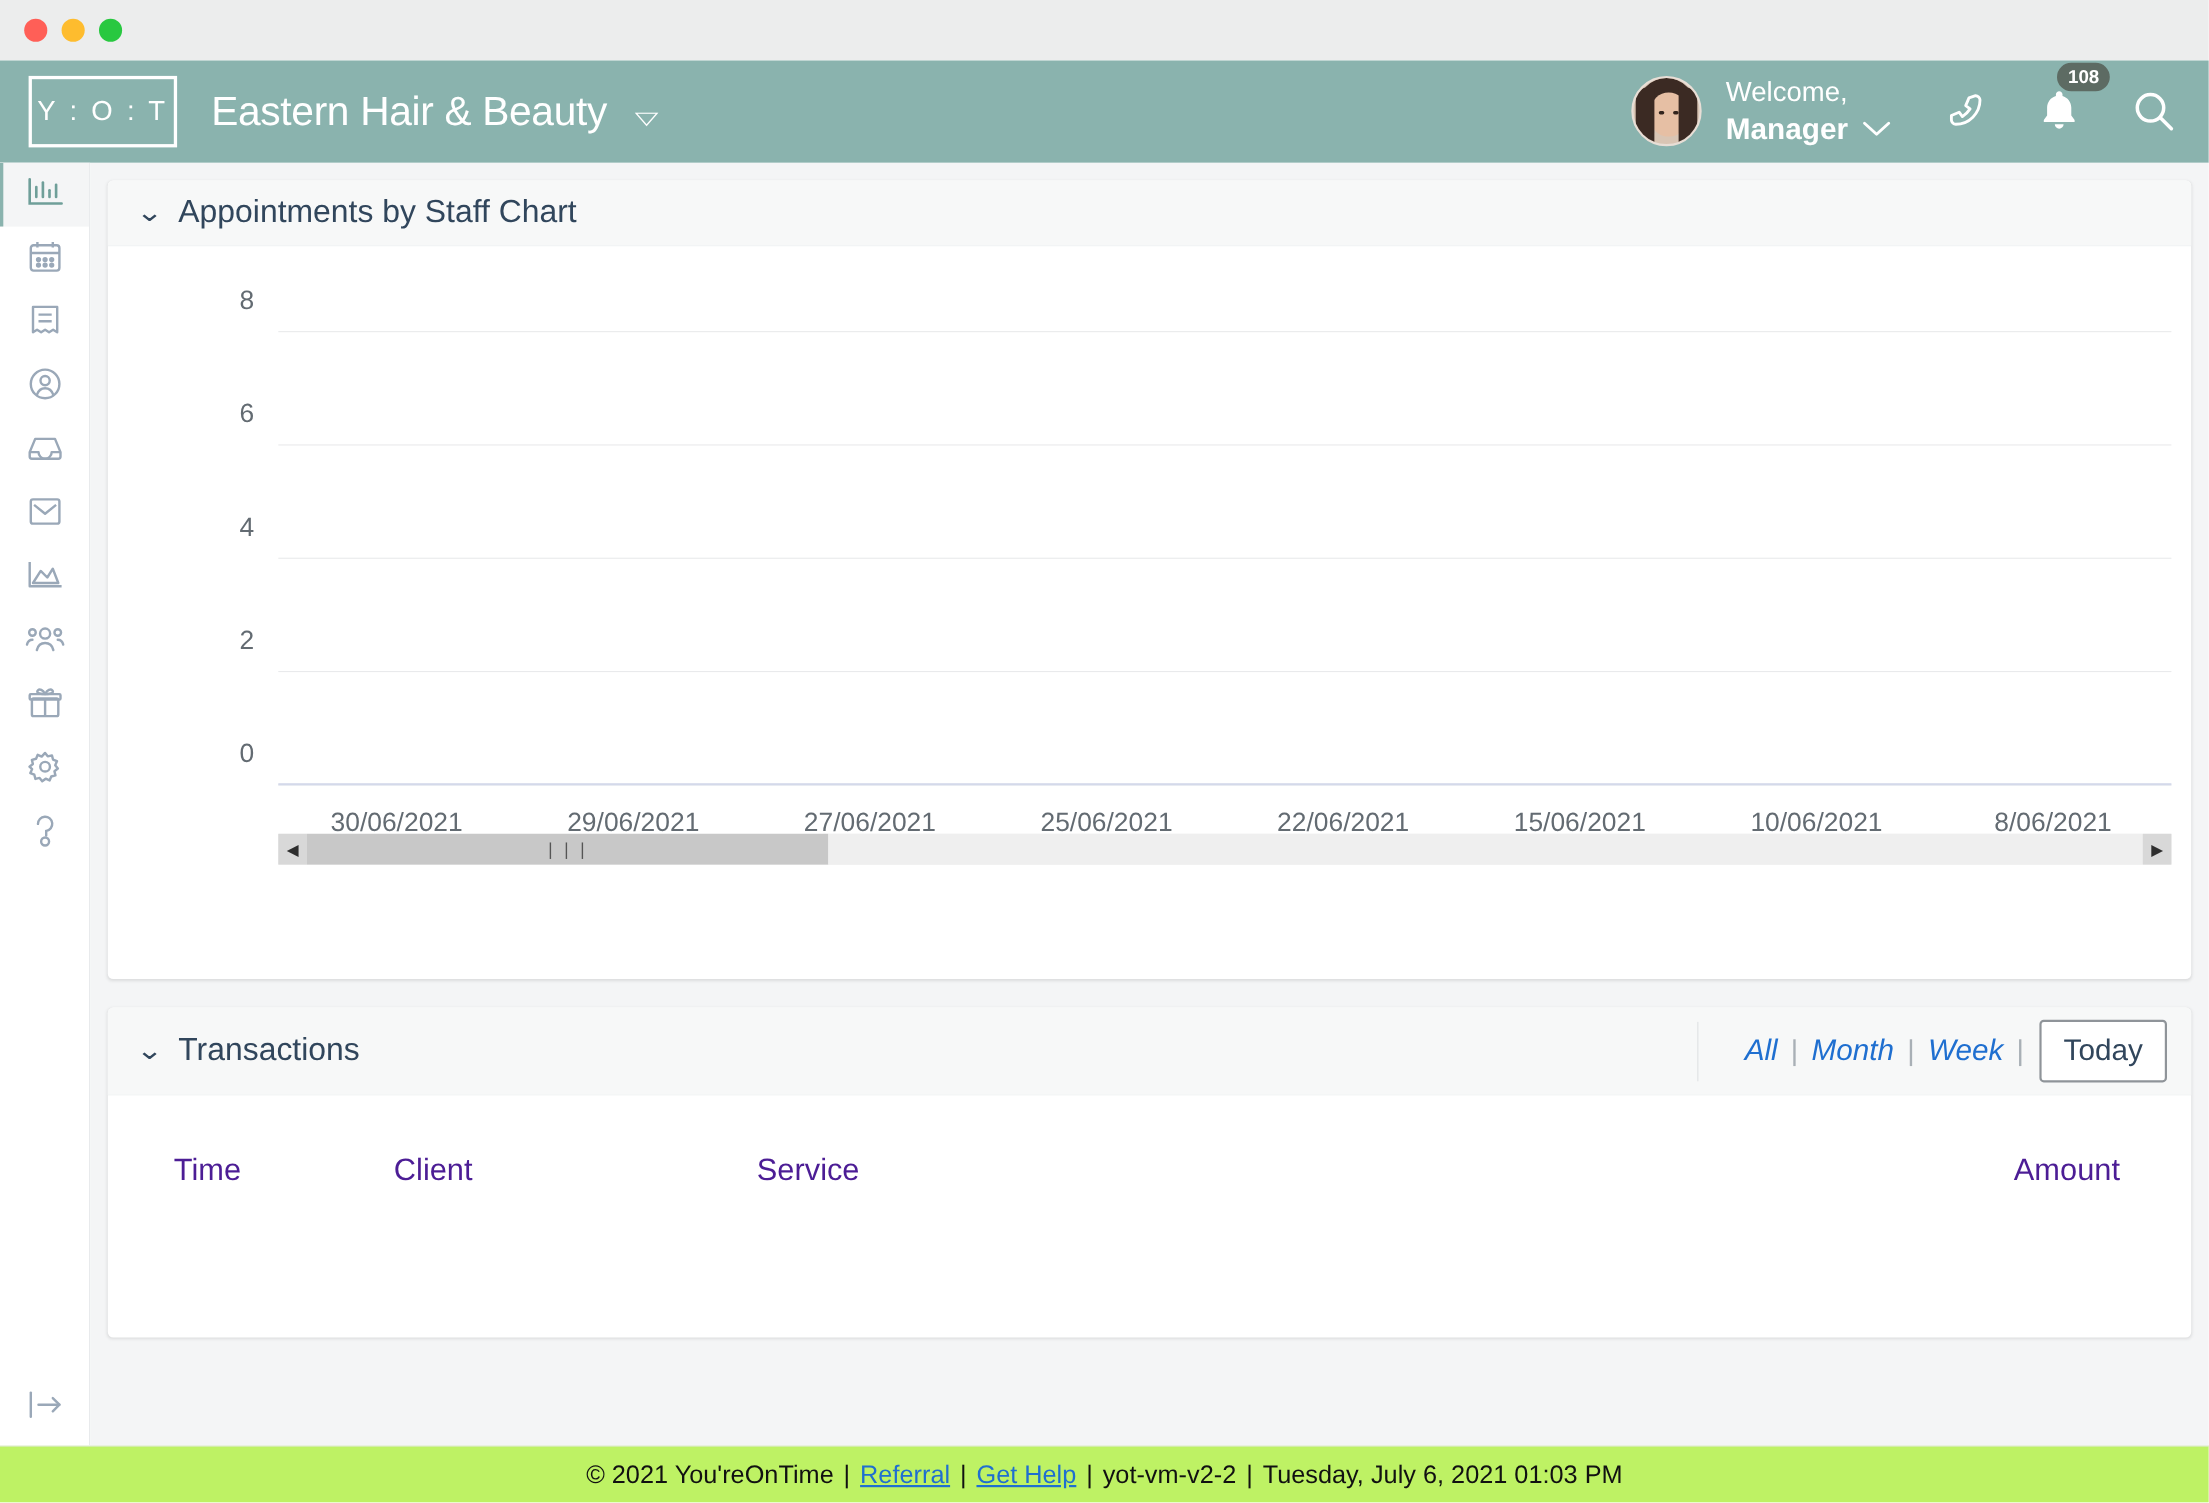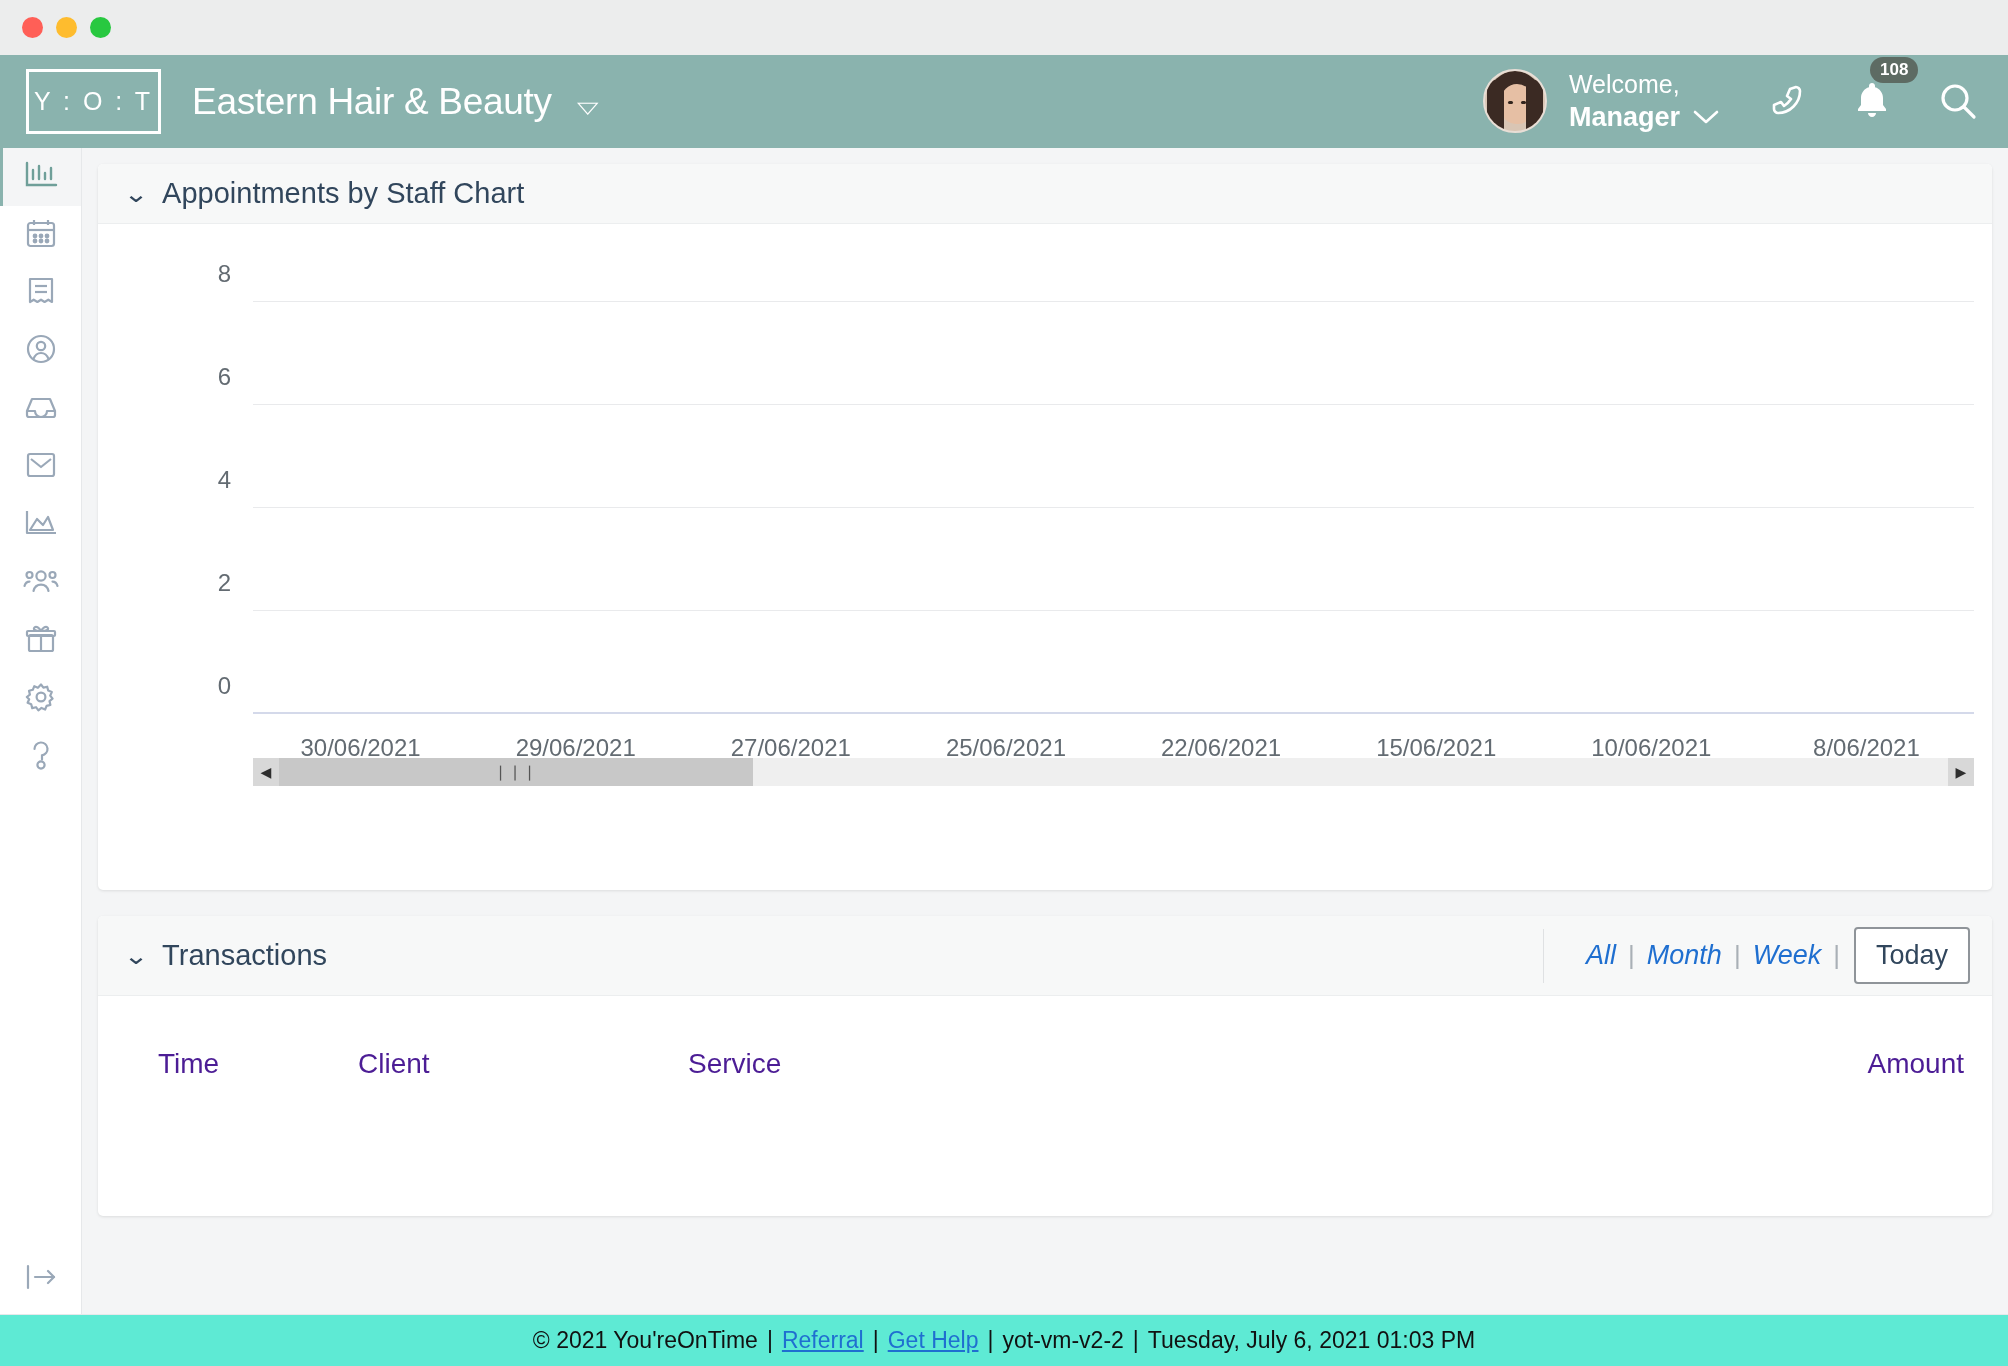--- a/index.html
+++ b/index.html
@@ -287,26 +287,26 @@
   }
   .tx-table-head {
     display: flex;
     padding: 52px 28px 0 60px;
     font-size: 28px;
     color: #4c1d95;
   }
   .th-time { width: 200px; }
   .th-client { width: 330px; }
   .th-service { flex: 1 1 auto; }
-  .th-amount { width: 170px; text-align: right; margin-left: 18px; }
+  .th-amount { width: 170px; text-align: center; margin-left: 18px; }
 
   
   .footer {
     height: 52px;
-    background: #5eead4;
+    background: #bef264;
     border-top: 1px solid #e6e8ea;
     display: flex; align-items: center; justify-content: center;
     font-size: 23px;
     color: #111111;
     gap: 0;
   }
   .footer a { color: #1f6fd0; }
   .footer .pipe { margin: 0 9px; color:#111; }
 </style>
 </head>

